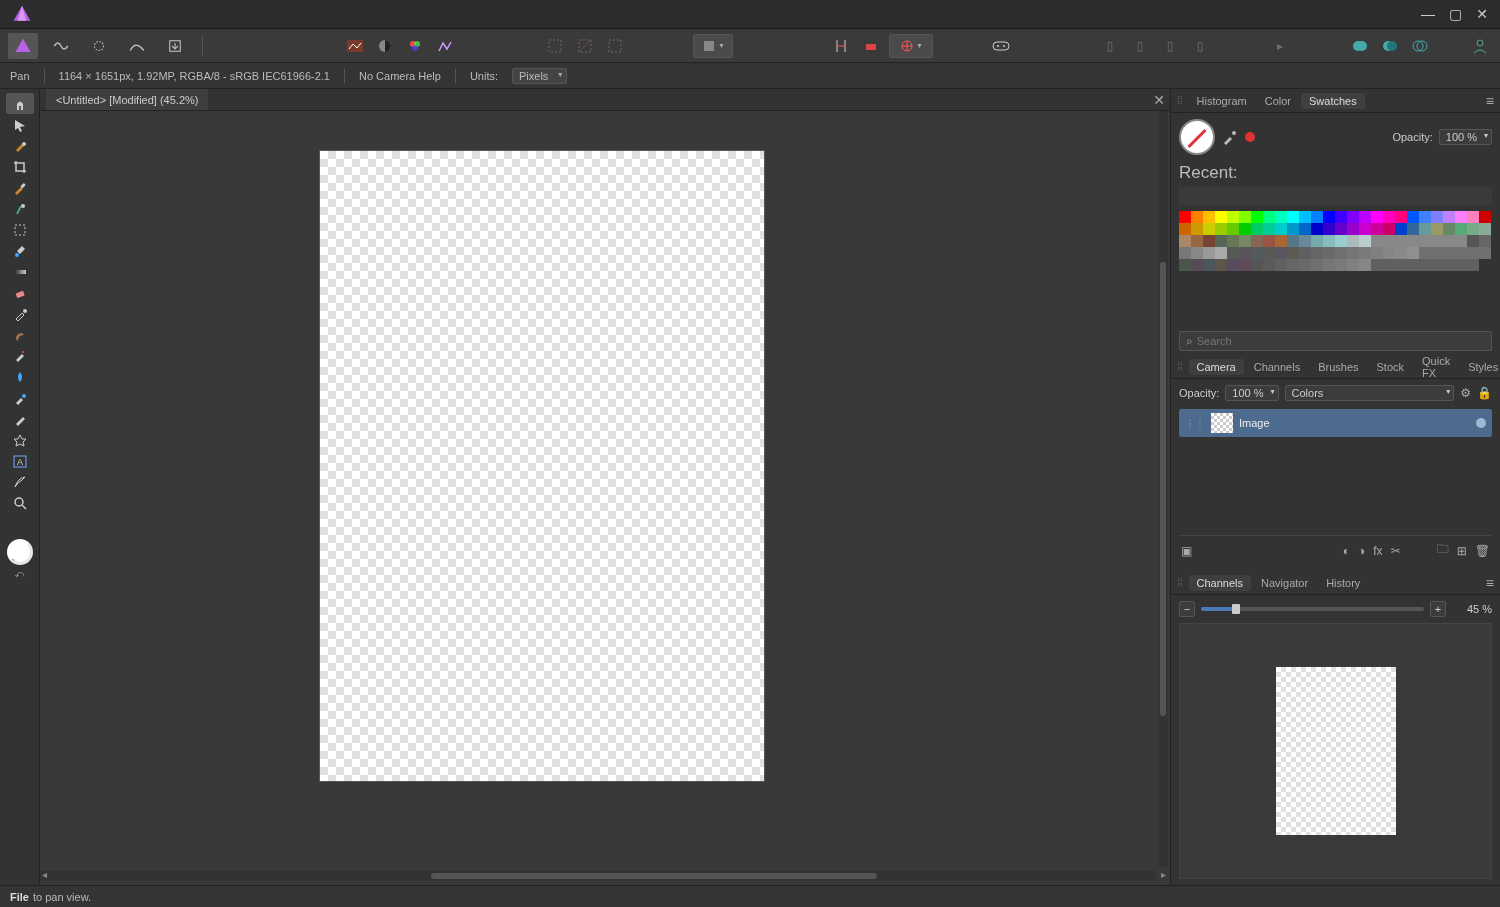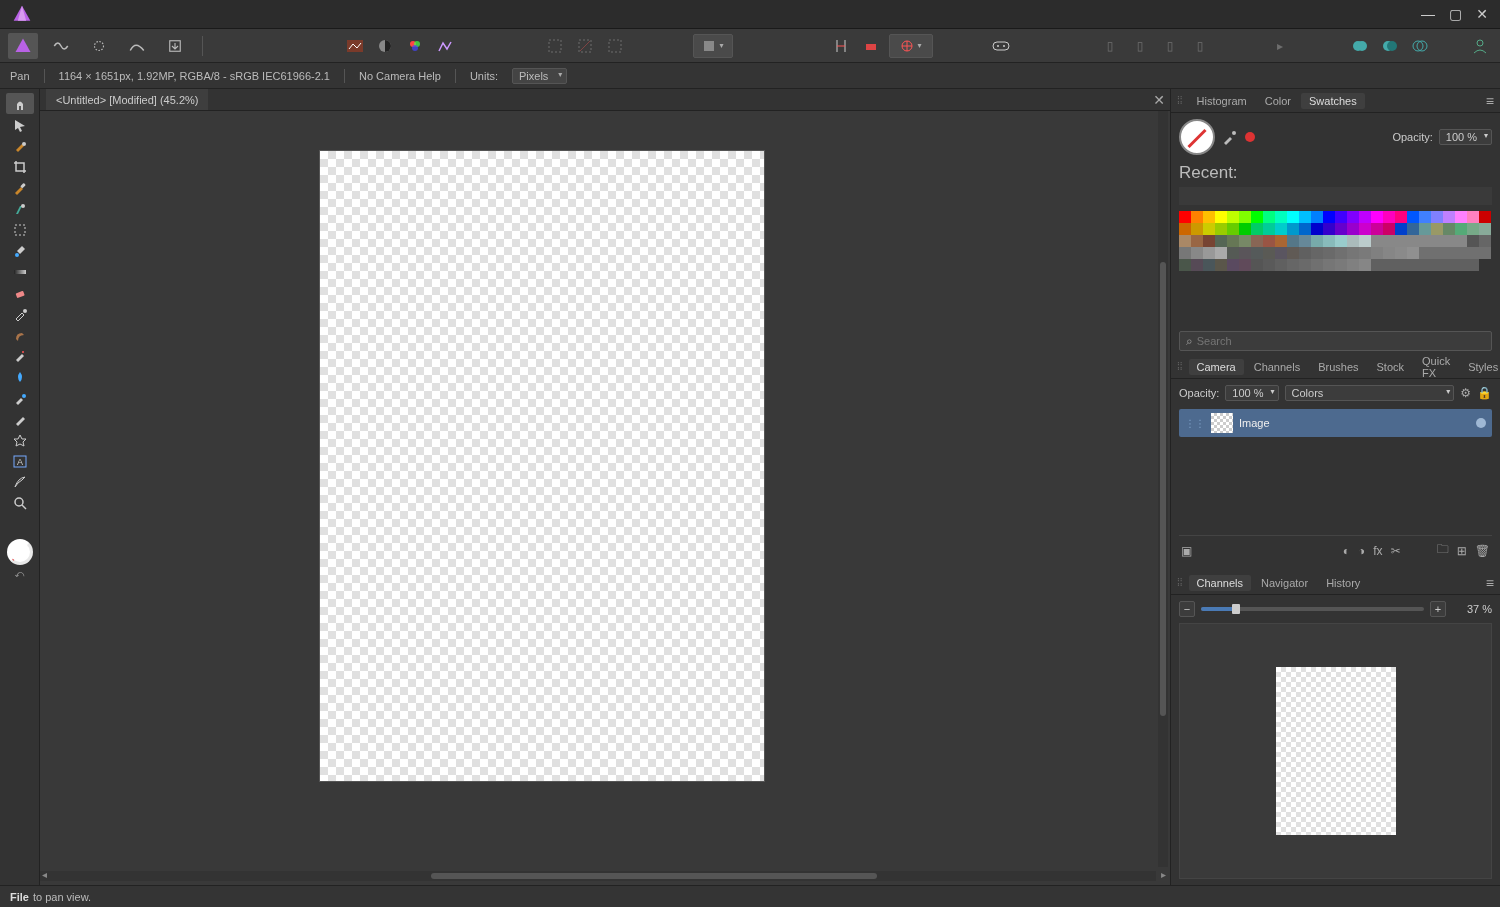--- a/index.html
+++ b/index.html
@@ -662,21 +662,21 @@
         <span class="menu">≡</span>
       </div>
       <div class="nav-body">
         <div class="nav-zoom">
           <div class="btn">−</div>
           <div class="nav-slider">
               <div class="fill"></div>
               <div class="knob"></div>
             </div>
           <div class="btn">+</div>
-          <div class="nav-pct">37 %</div>
+          <div class="nav-pct">45 %</div>
         </div>
         <div class="nav-preview">
           <div class="nav-canvas"></div>
         </div>
       </div>
     </div>
   </div>
 
   <div class="statusbar">
     <b>File</b>

